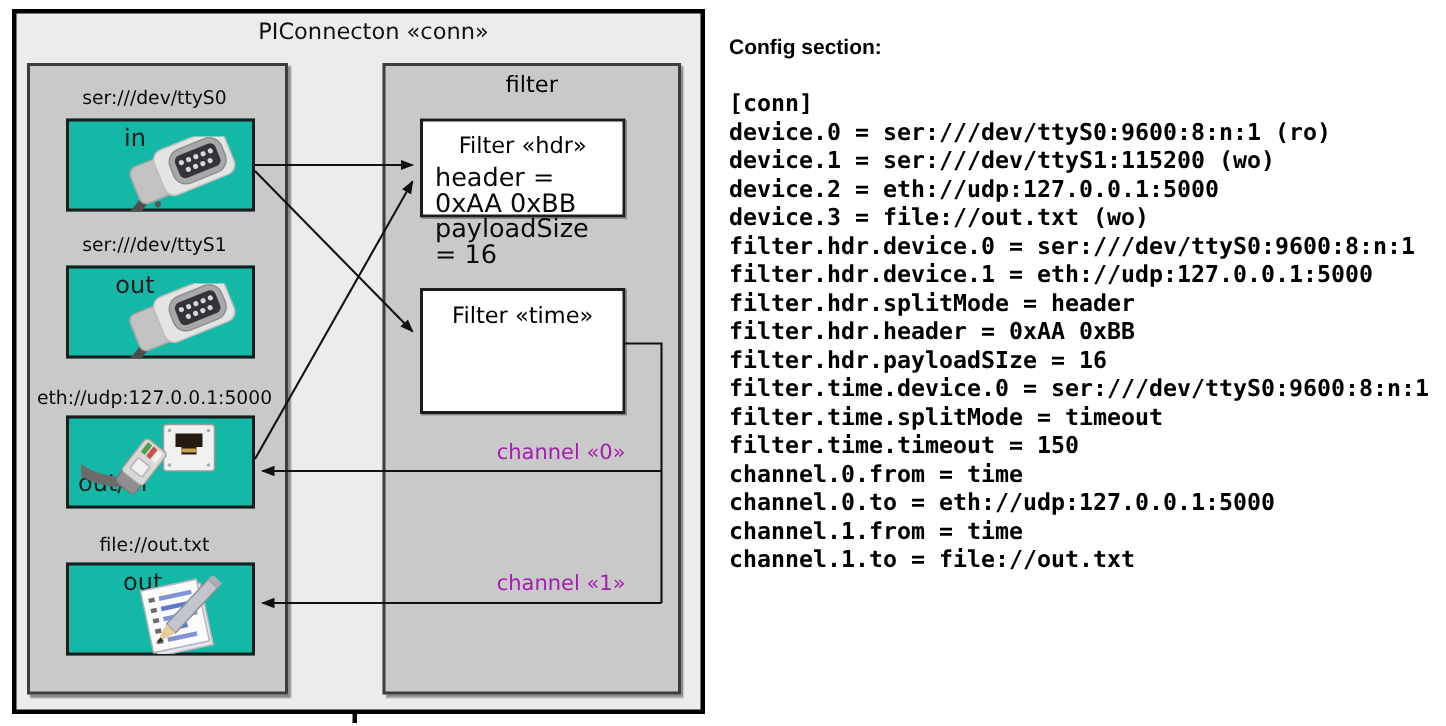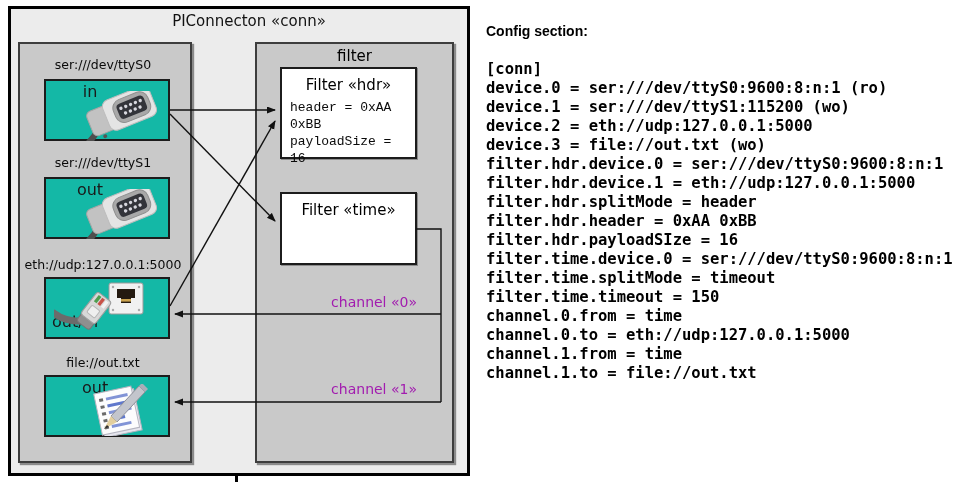--- a/index.html
+++ b/index.html
@@ -34,26 +34,26 @@
     border:2px solid #1c1c1c;box-sizing:border-box;
   }
   .dev-label{position:absolute;font-size:16px;color:#1a1a1a;line-height:18px;}
   .lbl-center{left:0;right:0;top:2px;text-align:center;}
   .lbl-left{left:6px;top:2px;margin-top:32px;}
   
   .filter-box{
     left:280px;width:137px;background:#fff;border:2px solid #1c1c1c;
     box-sizing:border-box;box-shadow:1px 1px 0 rgba(80,80,80,.5);
   }
-  #filter-hdr{top:67px;height:92px;}
-  #filter-time{top:192px;height:73px;}
+  #filter-hdr{top:79px;height:66px;}
+  #filter-time{top:192px;height:84px;}
   .filter-title{position:absolute;left:0;right:0;top:7px;text-align:center;font-size:15px;}
   .filter-attrs{
-    position:absolute;left:8px;right:4px;font-size:13px;line-height:17px;
-    white-space:pre-line;color:#0a0a0a;font-family:Liberation Mono, monospace;
+    position:absolute;left:8px;right:4px;font-size:17px;line-height:17px;
+    white-space:pre-line;color:#0a0a0a;
   }
   #filter-hdr .filter-attrs{top:30px;}
   #filter-time .filter-attrs{top:38px;}
   .channel-label{
     left:280px;width:137px;text-align:right;font-size:14px;color:#a21caf;
   }
   #channel-0-label{top:294px;}
   #channel-1-label{top:381px;}
   #wires{left:0;top:0;pointer-events:none;}
   #bottom-tick{left:235px;top:476px;width:3px;height:6px;background:#000;}

